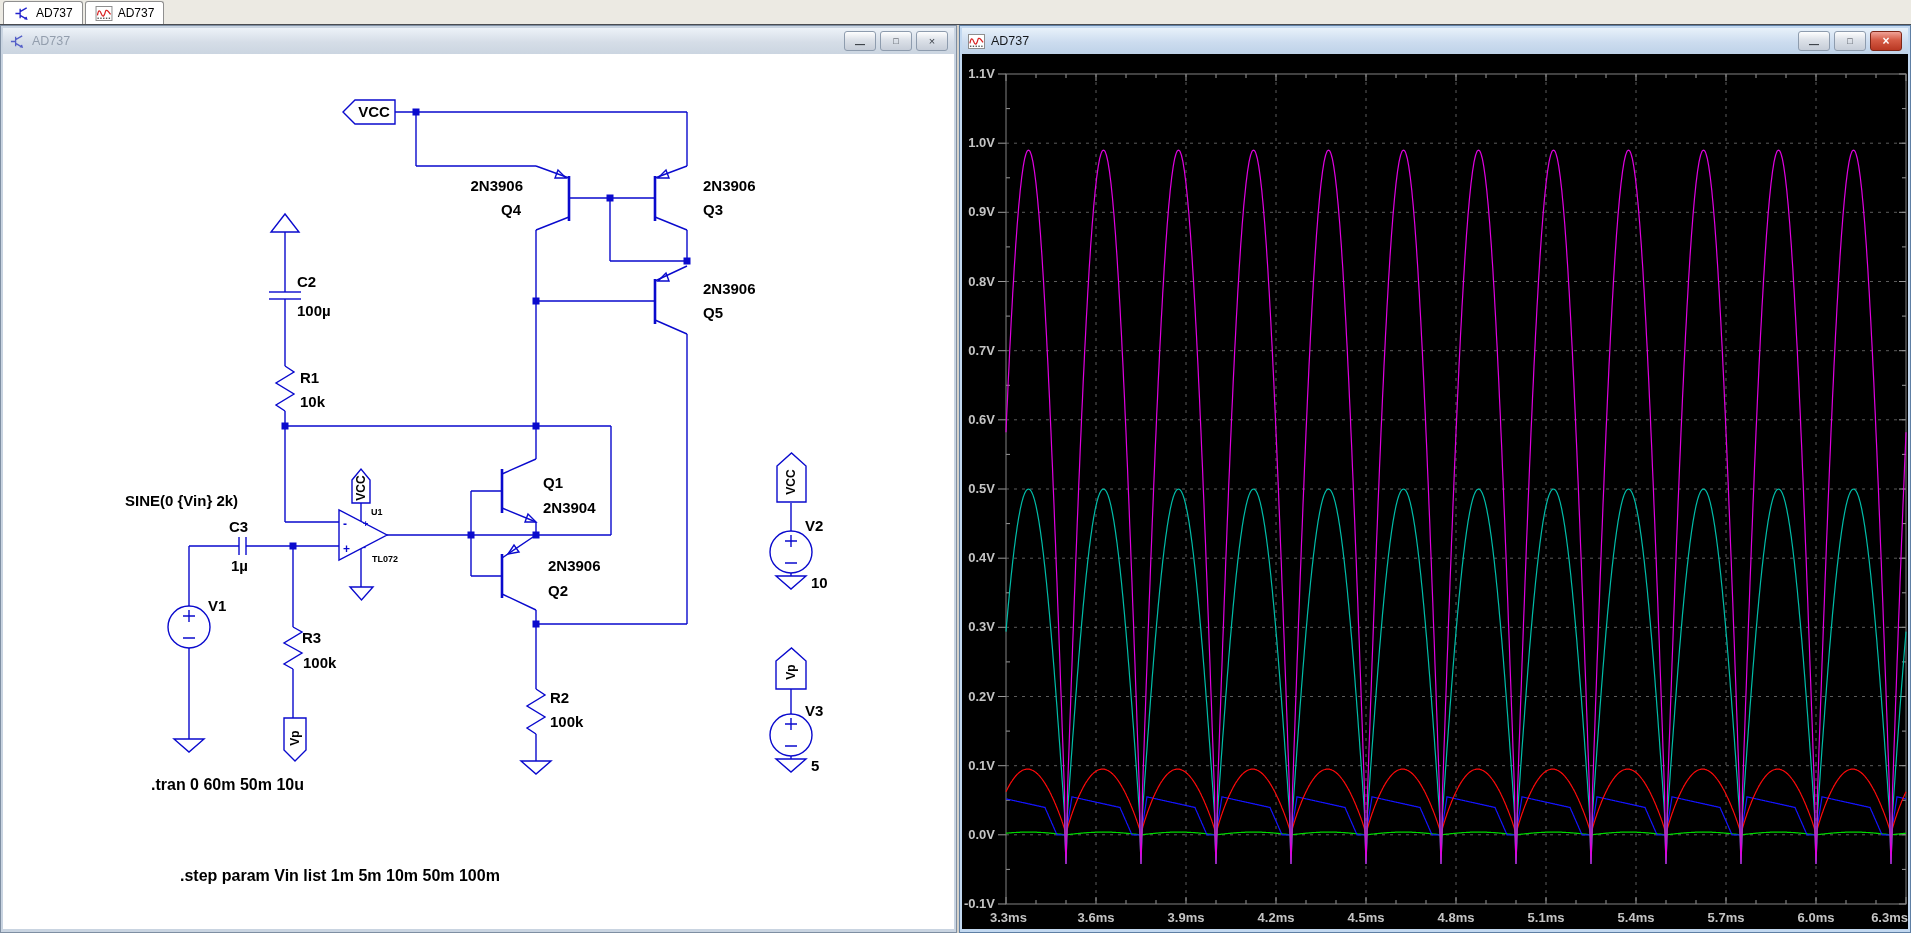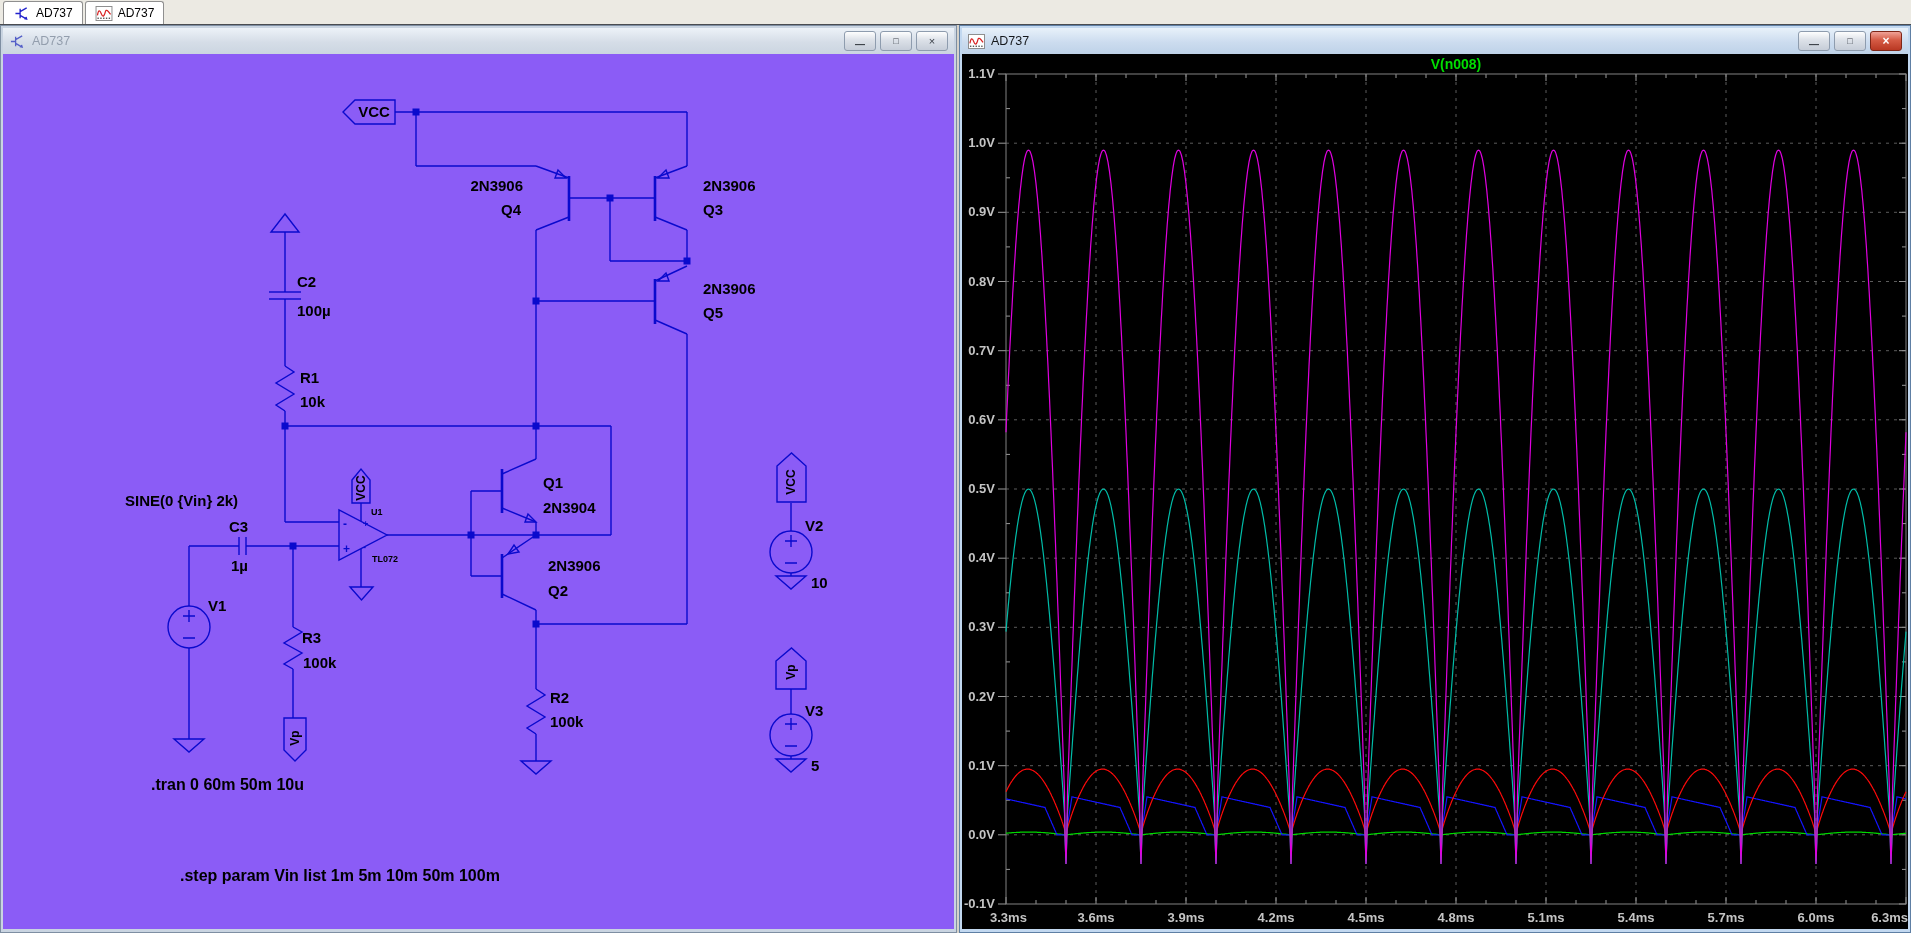--- a/index.html
+++ b/index.html
@@ -52,21 +52,21 @@
     display:flex;align-items:center;justify-content:center;
     font-size:11px;line-height:1;color:#3A3F47;cursor:default;
   }
   .wbtn.minb span{transform:translateY(4px);font-weight:bold;font-size:10px;}
   .wbtn.resb span{font-size:9px;}
   .wbtn.close-active{
     background:linear-gradient(#F0A297,#D55B45 45%,#B93823);
     border-color:#7E2617;color:#FFFFFF;font-weight:bold;font-size:12px;
   }
   
-  .sch-client{width:951px;height:875px;background:#8b5cf6;overflow:hidden;}
+  .sch-client{width:951px;height:875px;background:#ffffff;overflow:hidden;}
   .sch text{font-family:"Liberation Sans",sans-serif;font-weight:bold;fill:#000000;}
   .sch .t15{font-size:15px;}
   .sch .t16{font-size:16px;}
   .sch .t9{font-size:9px;}
   .sch .t12{font-size:12px;}
   .sch .wire{stroke:#0A0ACD;stroke-width:1.4;fill:none;}
   .sch .bar{stroke:#0A0ACD;stroke-width:2.6;fill:none;}
   .sch .dot{fill:#0A0ACD;}
   
   .plot-client{width:946px;height:875px;background:#000000;position:relative;}
@@ -305,21 +305,20 @@
       <div class="wbtn resb">
           <span>□</span>
         </div>
       <div class="wbtn close-active">
           <span>×</span>
         </div>
     </div>
   </div>
 
   <div class="plot-client">
-    <div class="trace-label">V(n008)</div>
     <svg class="plot-svg" width="946" height="875" viewBox="0 0 946 875">
         <line x1="134.0" y1="20" x2="134.0" y2="850" stroke="#5C5C5C" stroke-width="1" stroke-dasharray="3,5"></line>
         <line x1="224.0" y1="20" x2="224.0" y2="850" stroke="#5C5C5C" stroke-width="1" stroke-dasharray="3,5"></line>
         <line x1="314.0" y1="20" x2="314.0" y2="850" stroke="#5C5C5C" stroke-width="1" stroke-dasharray="3,5"></line>
         <line x1="404.0" y1="20" x2="404.0" y2="850" stroke="#5C5C5C" stroke-width="1" stroke-dasharray="3,5"></line>
         <line x1="494.0" y1="20" x2="494.0" y2="850" stroke="#5C5C5C" stroke-width="1" stroke-dasharray="3,5"></line>
         <line x1="584.0" y1="20" x2="584.0" y2="850" stroke="#5C5C5C" stroke-width="1" stroke-dasharray="3,5"></line>
         <line x1="674.0" y1="20" x2="674.0" y2="850" stroke="#5C5C5C" stroke-width="1" stroke-dasharray="3,5"></line>
         <line x1="764.0" y1="20" x2="764.0" y2="850" stroke="#5C5C5C" stroke-width="1" stroke-dasharray="3,5"></line>
         <line x1="854.0" y1="20" x2="854.0" y2="850" stroke="#5C5C5C" stroke-width="1" stroke-dasharray="3,5"></line>

